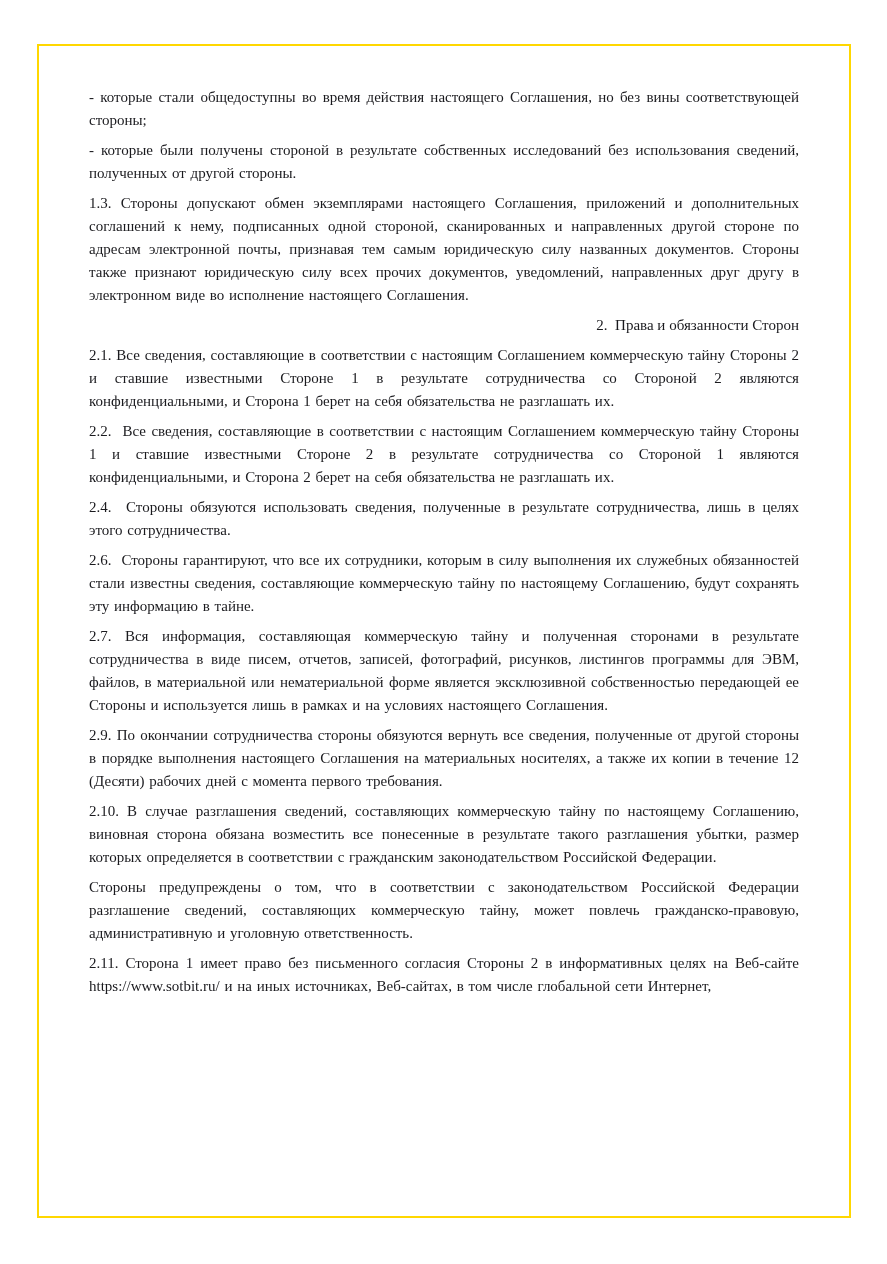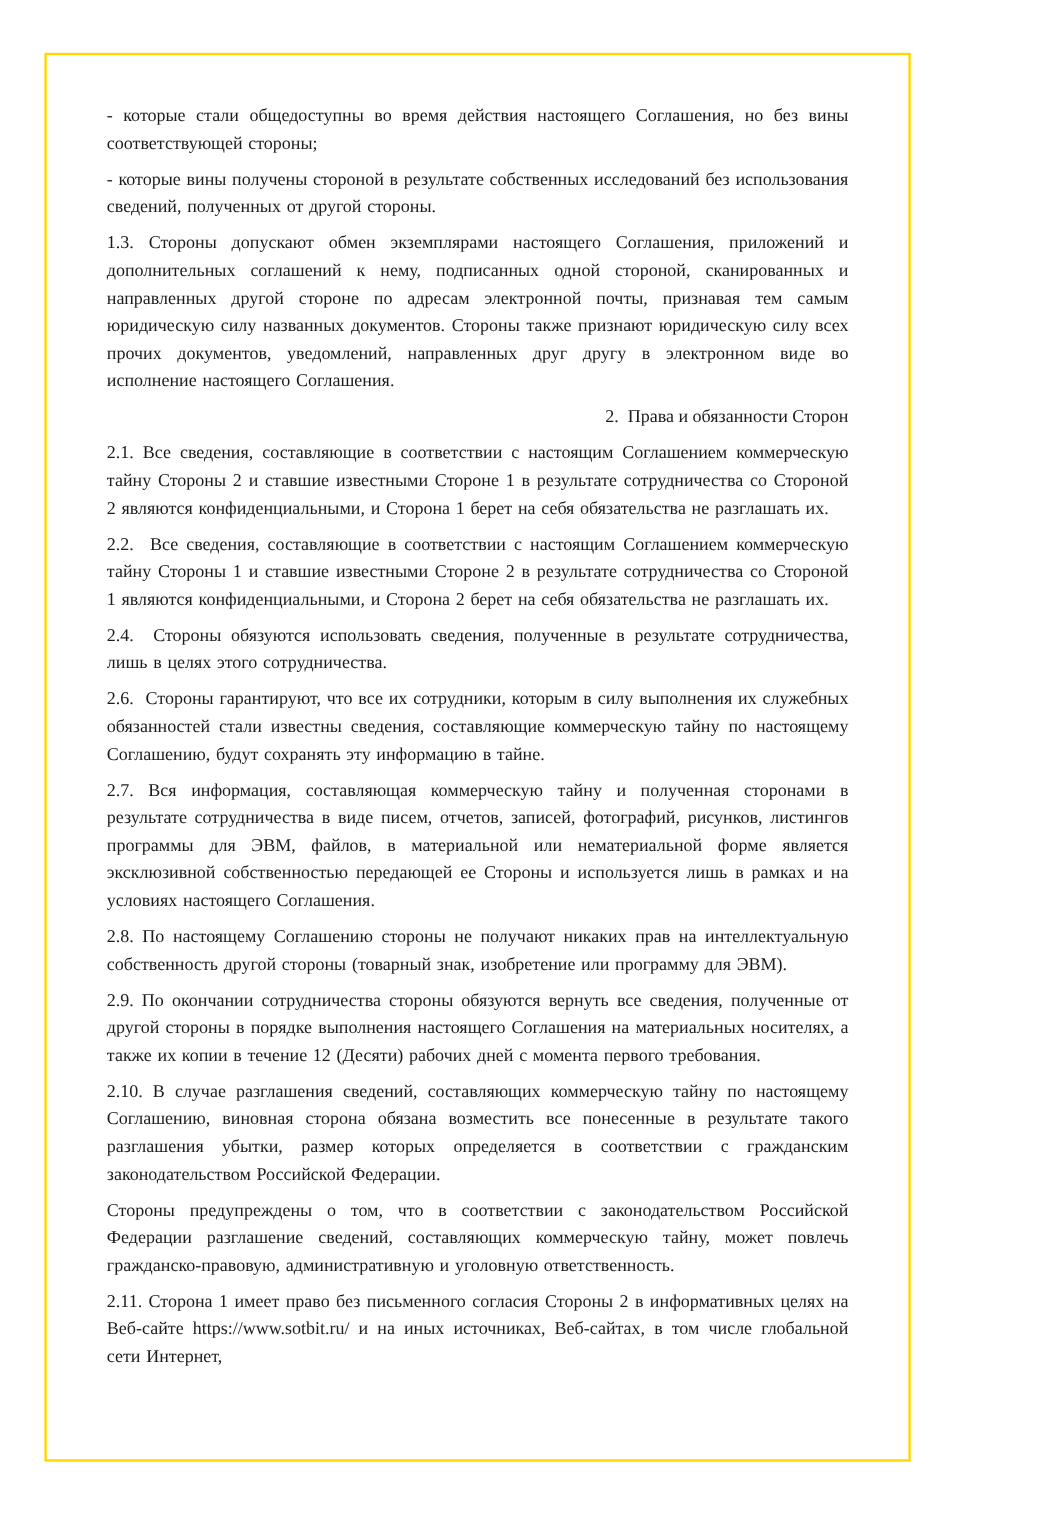--- a/index.html
+++ b/index.html
@@ -10,21 +10,21 @@
   body {
     width: 887px;
     height: 1264px;
     position: relative;
     font-family: "Liberation Serif", "DejaVu Serif", serif;
   }
   .sheet {
     position: absolute;
     left: 37px;
     top: 44px;
-    width: 722px;
+    width: 814px;
     height: 1174px;
     box-sizing: border-box;
     border: 2px solid #ffd700;
     background: #ffffff;
     padding: 40px 50px 36px 50px;
   }
   .sheet p {
     margin: 0 0 7px 0;
     font-size: 15px;
     line-height: 23px;
@@ -38,26 +38,25 @@
   }
   .sheet p:last-child {
     margin-bottom: 15px;
   }
 </style>
 </head>
 <body>
 
 <main class="sheet">
   <p>- которые стали общедоступны во время действия настоящего Соглашения, но без вины соответствующей стороны;</p>
-  <p>- которые вины получены стороной в результате собственных исследований без использования сведений, полученных от другой стороны.</p>
+  <p>- которые были получены стороной в результате собственных исследований без использования сведений, полученных от другой стороны.</p>
   <p>1.3. Стороны допускают обмен экземплярами настоящего Соглашения, приложений и дополнительных соглашений к нему, подписанных одной стороной, сканированных и направленных другой стороне по адресам электронной почты, признавая тем самым юридическую силу названных документов. Стороны также признают юридическую силу всех прочих документов, уведомлений, направленных друг другу в электронном виде во исполнение настоящего Соглашения.</p>
   <p class="section-heading">2. &nbsp;Права и обязанности Сторон</p>
   <p>2.1. Все сведения, составляющие в соответствии с настоящим Соглашением коммерческую тайну Стороны 2 и ставшие известными Стороне 1 в результате сотрудничества со Стороной 2 являются конфиденциальными, и Сторона 1 берет на себя обязательства не разглашать их.</p>
   <p>2.2. &nbsp;Все сведения, составляющие в соответствии с настоящим Соглашением коммерческую тайну Стороны 1 и ставшие известными Стороне 2 в результате сотрудничества со Стороной 1 являются конфиденциальными, и Сторона 2 берет на себя обязательства не разглашать их.</p>
   <p>2.4. &nbsp;Стороны обязуются использовать сведения, полученные в результате сотрудничества, лишь в целях этого сотрудничества.</p>
   <p>2.6. &nbsp;Стороны гарантируют, что все их сотрудники, которым в силу выполнения их служебных обязанностей стали известны сведения, составляющие коммерческую тайну по настоящему Соглашению, будут сохранять эту информацию в тайне.</p>
   <p>2.7. Вся информация, составляющая коммерческую тайну и полученная сторонами в результате сотрудничества в виде писем, отчетов, записей, фотографий, рисунков, листингов программы для ЭВМ, файлов, в материальной или нематериальной форме является эксклюзивной собственностью передающей ее Стороны и используется лишь в рамках и на условиях настоящего Соглашения.</p>
-  <p>2.8. По настоящему Соглашению стороны не получают никаких прав на интеллектуальную собственность другой стороны (товарный знак, изобретение или программу для ЭВМ).</p>
   <p>2.9. По окончании сотрудничества стороны обязуются вернуть все сведения, полученные от другой стороны в порядке выполнения настоящего Соглашения на материальных носителях, а также их копии в течение 12 (Десяти) рабочих дней с момента первого требования.</p>
   <p>2.10. В случае разглашения сведений, составляющих коммерческую тайну по настоящему Соглашению, виновная сторона обязана возместить все понесенные в результате такого разглашения убытки, размер которых определяется в соответствии с гражданским законодательством Российской Федерации.</p>
   <p>Стороны предупреждены о том, что в соответствии с законодательством Российской Федерации разглашение сведений, составляющих коммерческую тайну, может повлечь гражданско-правовую, административную и уголовную ответственность.</p>
   <p>2.11. Сторона 1 имеет право без письменного согласия Стороны 2 в информативных целях на Веб-сайте https://www.sotbit.ru/ и на иных источниках, Веб-сайтах, в том числе глобальной сети Интернет,</p>
 </main>
 
 </body></html>

